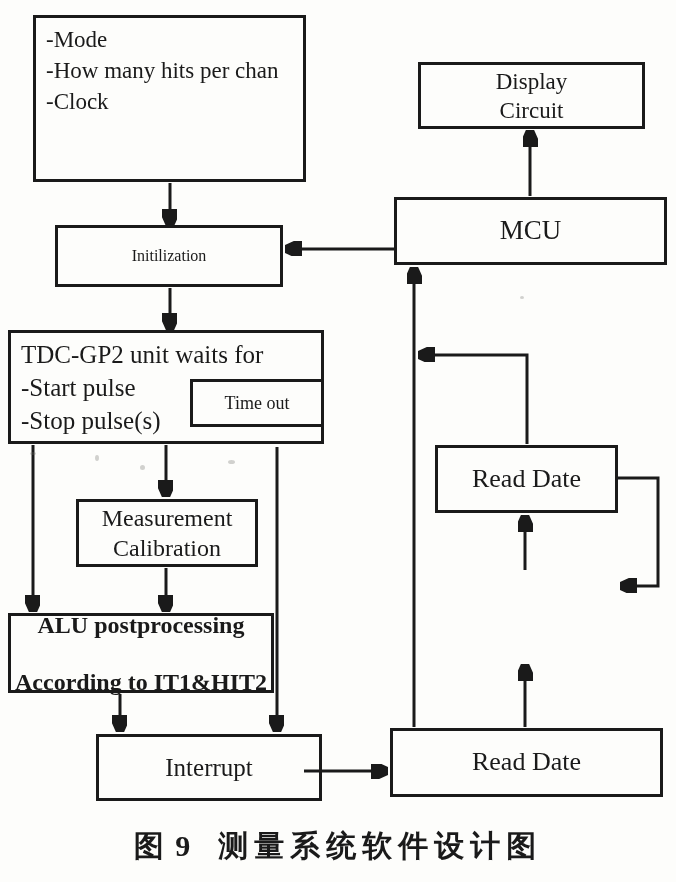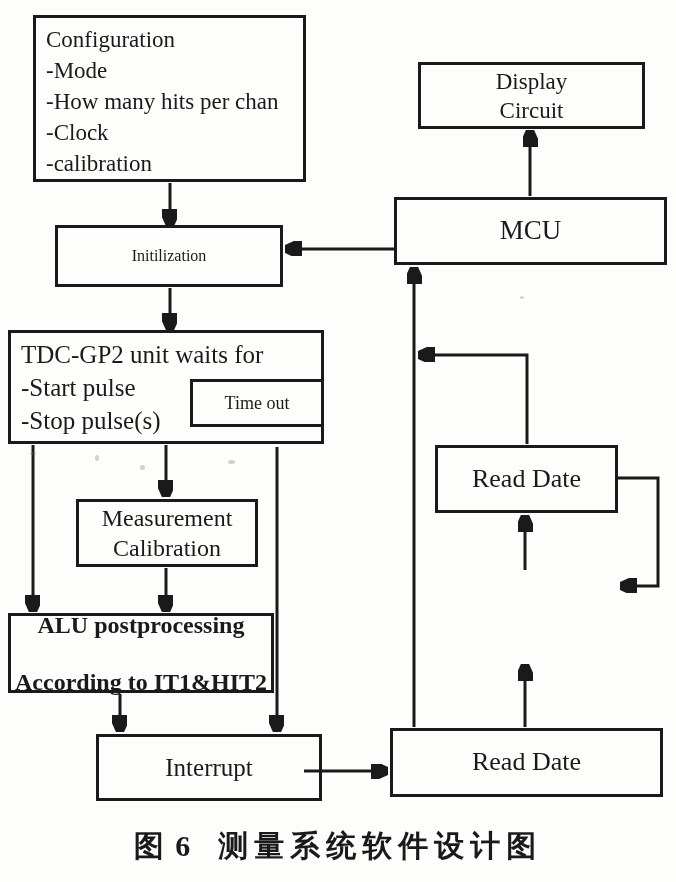--- a/index.html
+++ b/index.html
@@ -88,25 +88,23 @@
     <path d="M618,478 H658 V586 H623" marker-end="url(#ah)"></path>
   </svg>
 
   <span class="speck" style="left:30px;top:452px;width:6px;height:3px;"></span>
   <span class="speck" style="left:95px;top:455px;width:4px;height:6px;"></span>
   <span class="speck" style="left:140px;top:465px;width:5px;height:5px;"></span>
   <span class="speck" style="left:228px;top:460px;width:7px;height:4px;"></span>
   <span class="speck" style="left:520px;top:296px;width:4px;height:3px;"></span>
 
   <div class="box left-align" id="config-box">
-    <span class="line">Configuration</span>
     <span class="line">-Mode</span>
     <span class="line">-How many hits per chan</span>
     <span class="line">-Clock</span>
-    <span class="line">-calibration</span>
   </div>
 
   <div class="box" id="init-box">
     <span class="line">Initilization</span>
   </div>
 
   <div class="box" id="display-box">
     <span class="line">Display</span>
     <span class="line">Circuit</span>
   </div>
@@ -142,16 +140,16 @@
   <div class="box" id="read1-box">
     <span class="line">Read Date</span>
   </div>
 
 
   <div class="box" id="read2-box">
     <span class="line">Read Date</span>
   </div>
 
   <div id="caption">
-    <span class="cap-fig">图 6</span><span class="cap-title">测量系统软件设计图</span>
+    <span class="cap-fig">图 9</span><span class="cap-title">测量系统软件设计图</span>
   </div>
 
 </div>
 
 </body></html>

